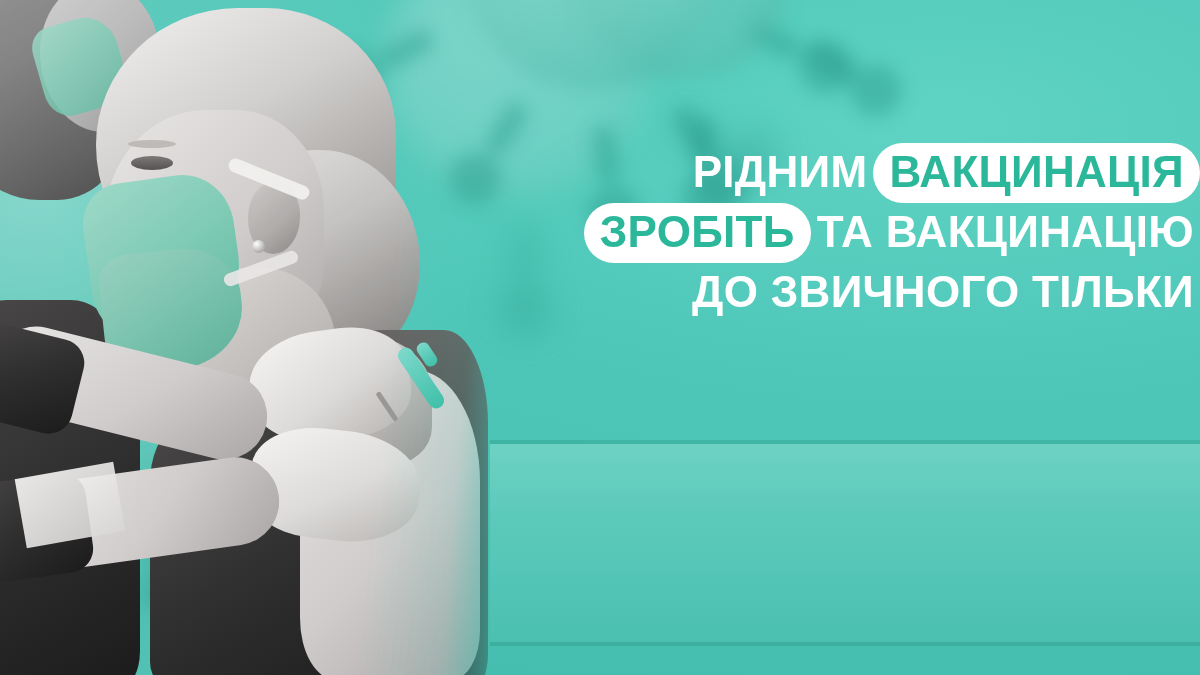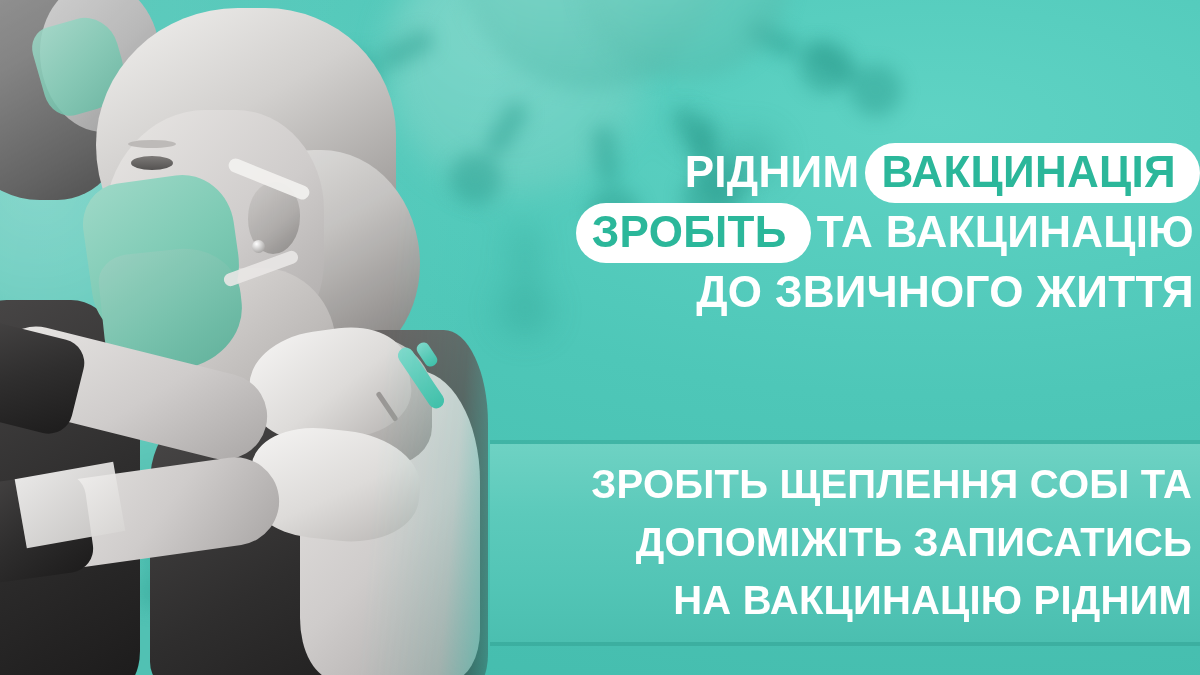--- a/index.html
+++ b/index.html
@@ -86,21 +86,21 @@
     line-height:60px;
     letter-spacing:.3px;
     white-space:nowrap;
   }
   .hl-line{display:block;height:60px;}
   .pill{
     display:inline-block;
     background:#ffffff;
     color:#2bb79a;
     border-radius:30px;
-    padding:3px 24px 6px 16px;
+    padding:3px 16px 6px 16px;
     line-height:51px;
     vertical-align:middle;
   }
   .plain{
     display:inline-block;
     color:#ffffff;
     padding:3px 6px 6px 6px;
     line-height:51px;
     vertical-align:middle;
   }
@@ -295,28 +295,23 @@
     <span class="hl-line">
       <span class="plain">РІДНИМ</span><span class="pill">ВАКЦИНАЦІЯ</span>
     </span>
 
 
     <span class="hl-line">
       <span class="pill">ЗРОБІТЬ</span><span class="plain">ТА ВАКЦИНАЦІЮ</span>
     </span>
 
     <span class="hl-line">
-      <span class="plain">ДО ЗВИЧНОГО ЖИТТЯ</span>
+      <span class="plain">ДО ЗВИЧНОГО ТІЛЬКИ</span>
     </span>
 
   </div>
 
   <div class="panel">
     <div class="panel-left-fade"></div>
   </div>
 
-  <div class="subhead">
-    <span class="sh-line">ЗРОБІТЬ ЩЕПЛЕННЯ СОБІ ТА</span>
-    <span class="sh-line">ДОПОМІЖІТЬ ЗАПИСАТИСЬ</span>
-    <span class="sh-line">НА ВАКЦИНАЦІЮ РІДНИМ</span>
-  </div>
 
 </div>
 
 </body></html>

